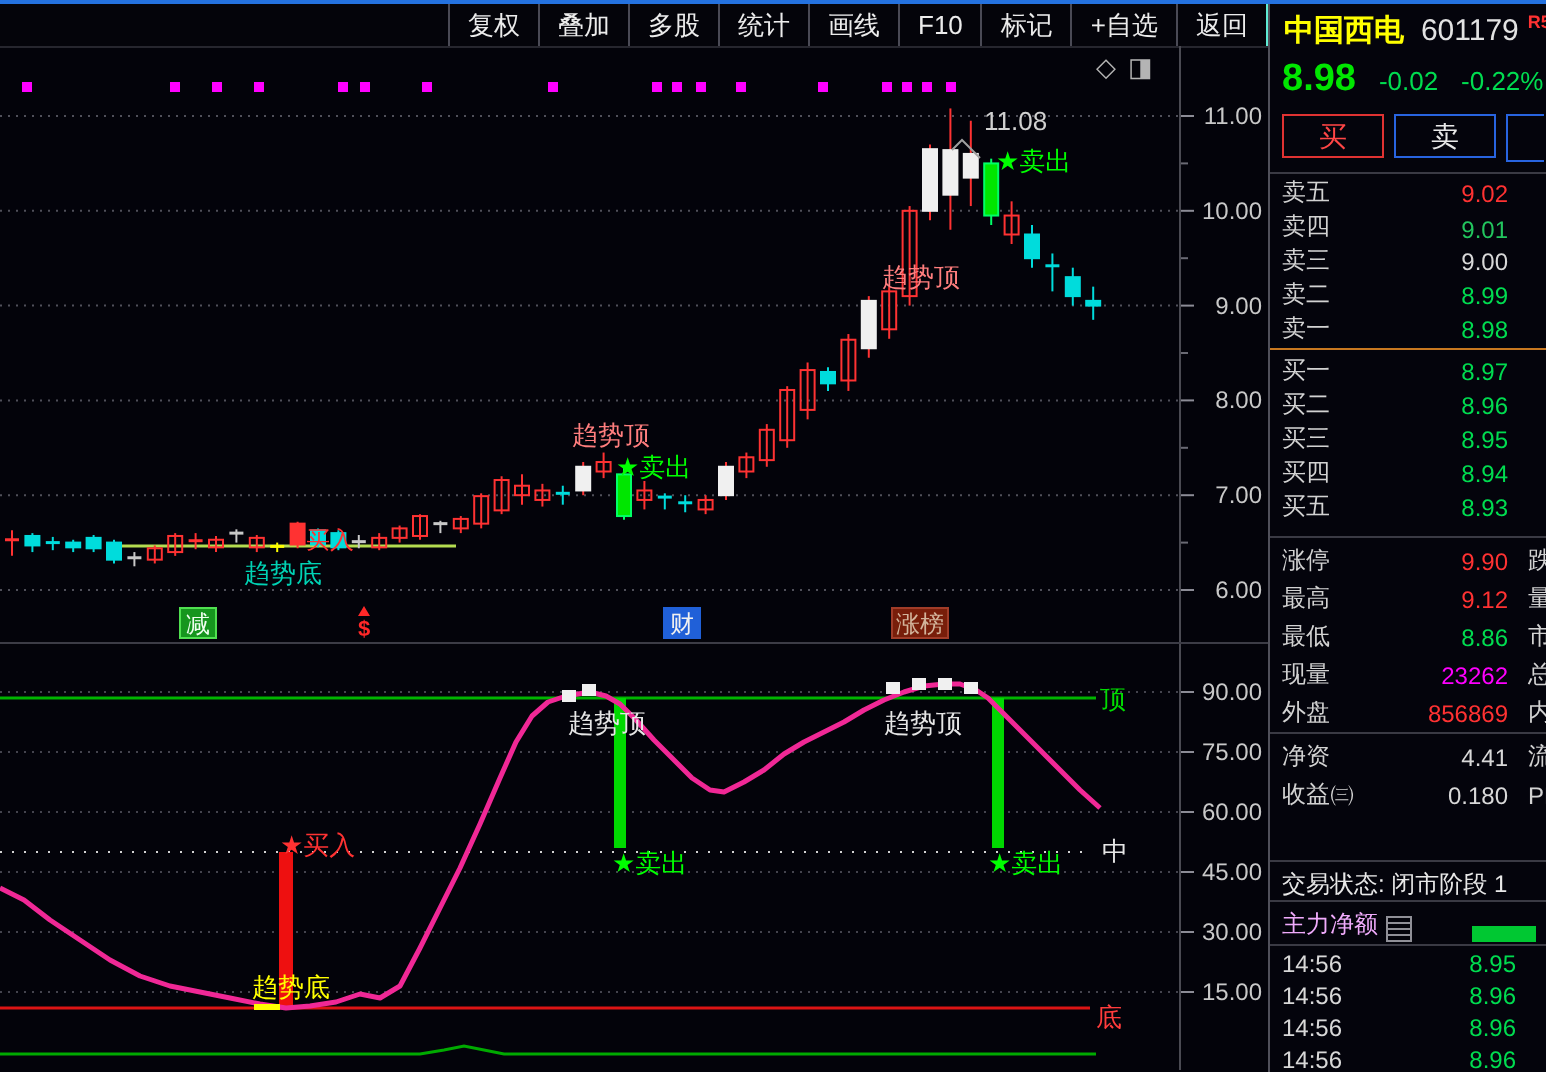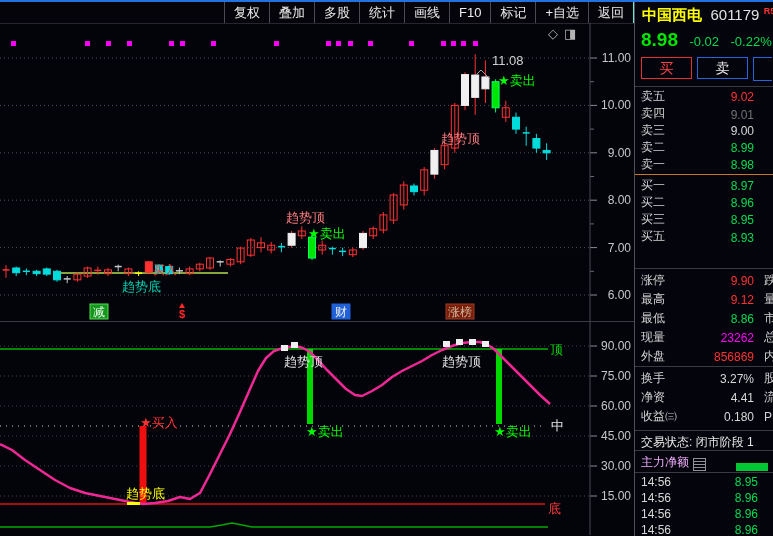--- a/index.html
+++ b/index.html
@@ -313,21 +313,21 @@
     <span class="btn-stub"></span>
   </div>
   <div class="hr" style="top:84px"></div>
   <div class="qp-abs" id="qp-sells" style="top:86px">
       <div class="q-row" style="height: 17px;">
         <span class="q-lbl">卖五</span>
         <span class="q-val" style="color: rgb(255, 50, 50);">9.02</span>
       </div>
       <div class="q-row" style="height: 17px; align-items: flex-end;">
         <span class="q-lbl">卖四</span>
-        <span class="q-val" style="color: #737373;">9.01</span>
+        <span class="q-val" style="color: #22c55e;">9.01</span>
       </div>
       <div class="q-row" style="height: 17px;">
         <span class="q-lbl">卖三</span>
         <span class="q-val" style="color: rgb(216, 216, 216);">9.00</span>
       </div>
       <div class="q-row" style="height: 17px;">
         <span class="q-lbl">卖二</span>
         <span class="q-val" style="color: rgb(0, 220, 80);">8.99</span>
       </div>
       <div class="q-row" style="height: 17px;">
@@ -342,21 +342,25 @@
         <span class="q-val" style="color: rgb(0, 220, 80);">8.97</span>
       </div>
       <div class="q-row" style="height: 17px;">
         <span class="q-lbl">买二</span>
         <span class="q-val" style="color: rgb(0, 220, 80);">8.96</span>
       </div>
       <div class="q-row" style="height: 17px;">
         <span class="q-lbl">买三</span>
         <span class="q-val" style="color: rgb(0, 220, 80);">8.95</span>
       </div>
-      <div class="q-row" style="height: 17px; align-items: flex-end;">
+      <div class="q-row" style="height: 17px;">
+        <span class="q-lbl">买四</span>
+        <span class="q-val" style="color: rgb(0, 220, 80);">8.94</span>
+      </div>
+      <div class="q-row" style="height: 17px;">
         <span class="q-lbl">买五</span>
         <span class="q-val" style="color: rgb(0, 220, 80);">8.93</span>
       </div>
     </div>
   <div class="hr" style="top:266px"></div>
   <div class="qp-abs" id="qp-stats1" style="top:269px">
       <div class="q-row" style="height: 19px;">
         <span class="q-lbl">涨停</span>
         <span class="q-val" style="color: rgb(255, 50, 50);">9.90</span>
         <span class="q-extra">跌</span>
@@ -377,25 +381,20 @@
         <span class="q-extra">总</span>
       </div>
       <div class="q-row" style="height: 19px;">
         <span class="q-lbl">外盘</span>
         <span class="q-val" style="color: rgb(255, 50, 50);">856869</span>
         <span class="q-extra">内</span>
       </div>
     </div>
   <div class="hr" style="top:364px"></div>
   <div class="qp-abs" id="qp-stats2" style="top:367px">
-      <div class="q-row" style="height: 19px;">
-        <span class="q-lbl">换手</span>
-        <span class="q-val" style="color: rgb(216, 216, 216);">3.27%</span>
-        <span class="q-extra">股</span>
-      </div>
       <div class="q-row" style="height: 19px;">
         <span class="q-lbl">净资</span>
         <span class="q-val" style="color: rgb(216, 216, 216);">4.41</span>
         <span class="q-extra">流</span>
       </div>
       <div class="q-row" style="height: 19px;">
         <span class="q-lbl">收益㈢</span>
         <span class="q-val" style="color: rgb(216, 216, 216);">0.180</span>
         <span class="q-extra">PE</span>
       </div>

